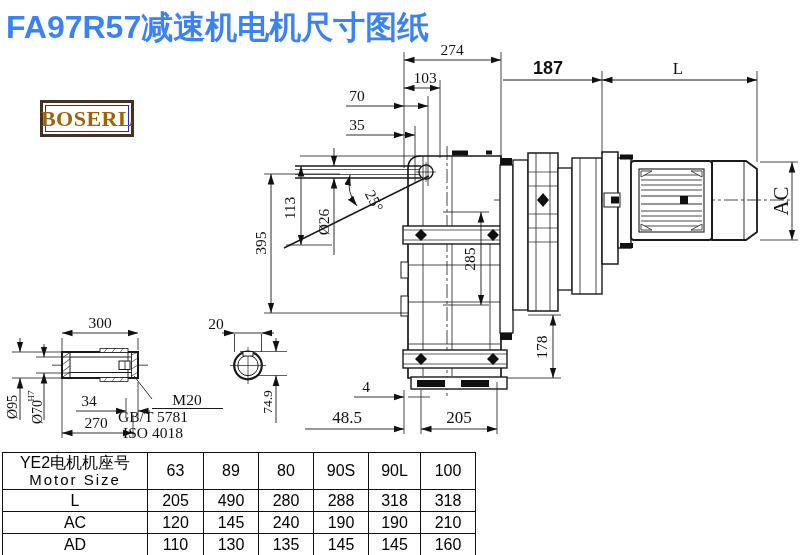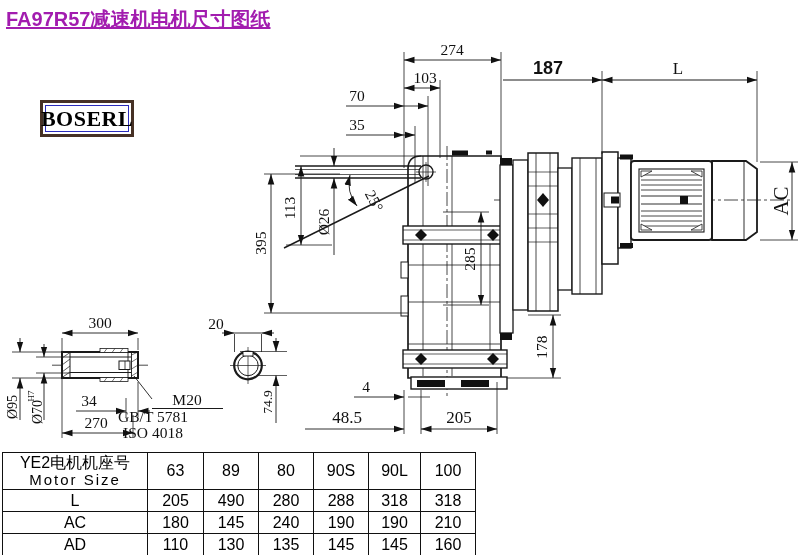--- a/index.html
+++ b/index.html
@@ -1,25 +1,25 @@
 <!DOCTYPE html>
 <html><head>
 <meta charset="utf-8">
 <style>
   html,body{margin:0;padding:0;background:#fff;}
   .stage{position:relative;width:800px;height:555px;background:#fff;overflow:hidden;
          font-family:"Liberation Sans",sans-serif;color:#111;}
-  .title{position:absolute;left:6px;top:6px;font-size:20px;font-weight:bold;
-         letter-spacing:0px;color:#a21caf;white-space:nowrap;text-decoration:underline;}
+  .title{position:absolute;left:6px;top:6px;font-size:32px;font-weight:bold;
+         letter-spacing:0px;color:#3b82f6;white-space:nowrap;}
   .logo{position:absolute;left:40px;top:100px;width:94px;height:37px;
         border:3px solid #463125;box-sizing:border-box;background:#fff;}
   .logo-inner{position:absolute;left:2px;top:2px;right:2px;bottom:2px;
         border:1.5px solid #2b2bbb;display:flex;align-items:center;justify-content:center;}
   .logo-text{font-family:"Liberation Serif",serif;font-weight:bold;font-size:22px;
-        color:#000000;letter-spacing:0.5px;}
+        color:#a16207;letter-spacing:0.5px;}
   svg{position:absolute;left:0;top:0;}
   svg line,svg path,svg rect,svg circle,svg polygon{vector-effect:none;}
   .ln{stroke:#1a1a1a;fill:none;}
   .ds{font:15.5px "Liberation Serif",serif;fill:#111;text-anchor:middle;}
   .ds17{font:17px "Liberation Serif",serif;fill:#111;text-anchor:middle;}
   .ds14{font:14px "Liberation Serif",serif;fill:#111;text-anchor:middle;}
   .ds13{font:13.5px "Liberation Serif",serif;fill:#111;text-anchor:middle;}
   .ds9{font:9px "Liberation Serif",serif;fill:#111;text-anchor:middle;}
   .dsb{font:bold 18px "Liberation Sans",sans-serif;fill:#111;text-anchor:middle;}
   .dsAC{font:21px "Liberation Serif",serif;fill:#111;text-anchor:middle;}
@@ -335,21 +335,21 @@
         <td>L</td>
         <td>205</td>
         <td>490</td>
         <td>280</td>
         <td>288</td>
         <td>318</td>
         <td>318</td>
       </tr>
       <tr>
         <td>AC</td>
-        <td>180</td>
+        <td>120</td>
         <td>145</td>
         <td>240</td>
         <td>190</td>
         <td>190</td>
         <td>210</td>
       </tr>
       <tr>
         <td>AD</td>
         <td>110</td>
         <td>130</td>

